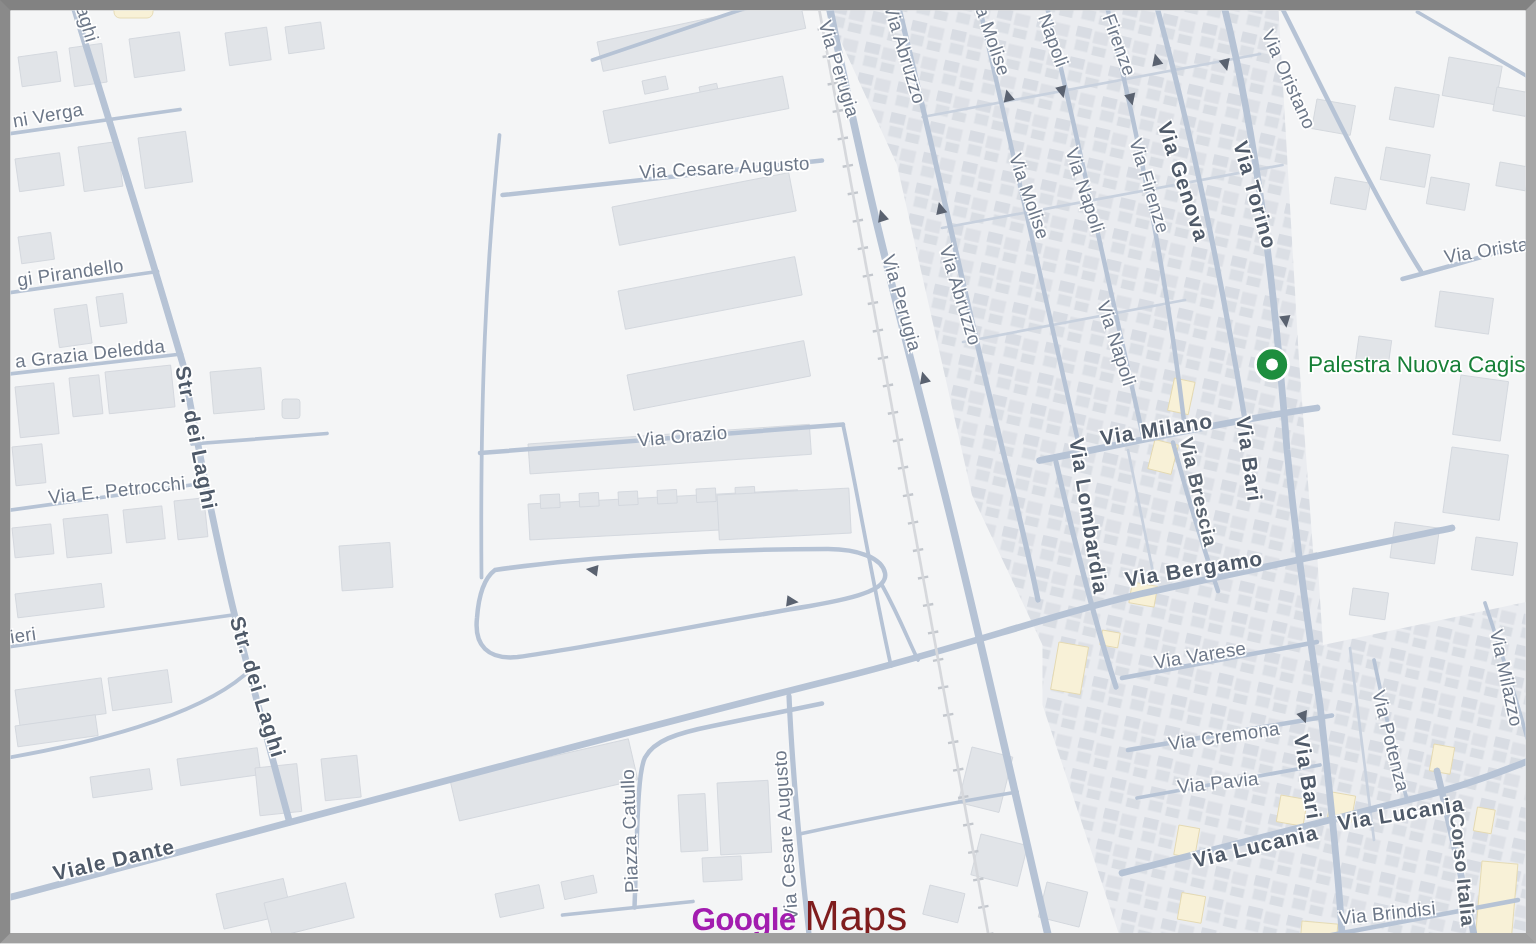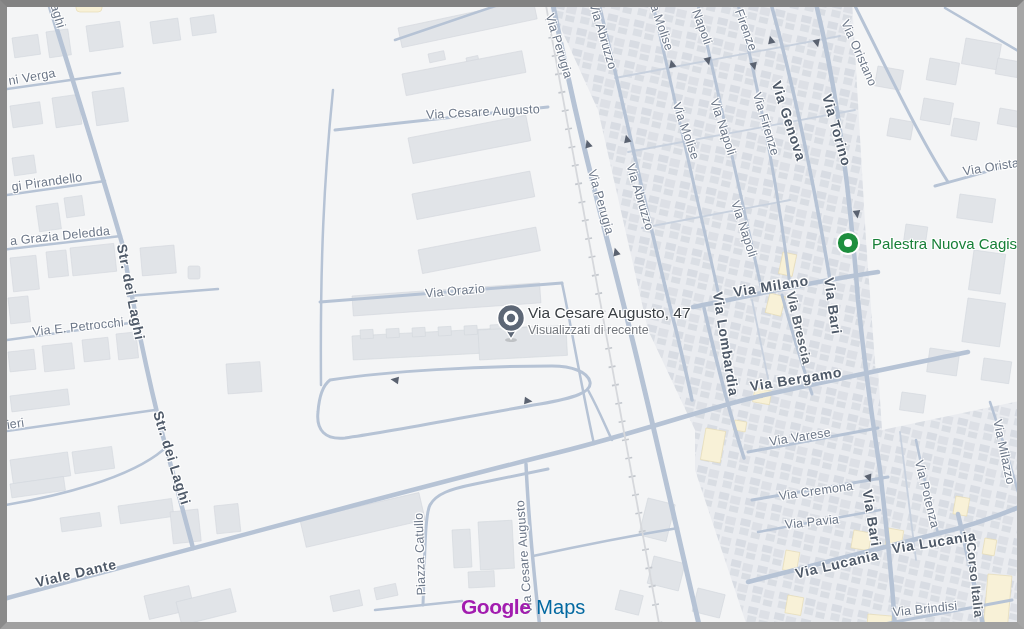--- a/index.html
+++ b/index.html
@@ -27,21 +27,21 @@
     position:absolute;left:39px;top:27px;font-size:12.5px;color:#74787e;white-space:nowrap;
     text-shadow:-1px -1px 0 #fff,1px -1px 0 #fff,-1px 1px 0 #fff,1px 1px 0 #fff,0 0 3px #fff;
   }
   .poi-marker{position:absolute;left:835px;top:230px;width:250px;height:28px;}
   .poi-label{
     position:absolute;left:37px;top:5px;font-size:15px;color:var(--poi-label,#188038);white-space:nowrap;
     text-shadow:-1px -1px 0 #fff,1px -1px 0 #fff,-1px 1px 0 #fff,1px 1px 0 #fff,0 0 3px #fff;
   }
   .watermark{position:absolute;left:461px;top:595px;white-space:nowrap;}
   .wm-google{font-size:21px;font-weight:bold;color:#a21caf;letter-spacing:-.5px;}
-  .wm-maps{font-size:20px;color:#0369a1;margin-left:6px;}
+  .wm-maps{font-size:28px;color:#7f1d1d;margin-left:6px;}
 </style>
 </head>
 <body>
 
 <div id="frame">
  <div id="world">
 
   <svg id="map-svg" width="1024" height="629" viewBox="0 0 1024 629">
     <defs>
       <pattern id="blocks" width="27" height="21" patternUnits="userSpaceOnUse" patternTransform="rotate(13)">
@@ -282,31 +282,20 @@
         <div class="street-label mi" style="left: 812px; top: 522px; transform: translate(-50%, -50%) rotate(-6deg);">Via Pavia</div>
         <div class="street-label mj" style="left: 872px; top: 518px; transform: translate(-50%, -50%) rotate(81deg);">Via Bari</div>
         <div class="street-label mj" style="left: 837px; top: 564px; transform: translate(-50%, -50%) rotate(-13deg);">Via Lucania</div>
         <div class="street-label mj" style="left: 934px; top: 542px; transform: translate(-50%, -50%) rotate(-9deg);">Via Lucania</div>
         <div class="street-label mi" style="left: 927px; top: 494px; transform: translate(-50%, -50%) rotate(76deg);">Via Potenza</div>
         <div class="street-label md" style="left: 975px; top: 580px; transform: translate(-50%, -50%) rotate(84deg);">Corso Italia</div>
         <div class="street-label mi" style="left: 1004px; top: 452px; transform: translate(-50%, -50%) rotate(78deg);">Via Milazzo</div>
         <div class="street-label mi" style="left: 925px; top: 609px; transform: translate(-50%, -50%) rotate(-6deg);">Via Brindisi</div>
       </div>
 
-  <div class="place-marker">
-    <svg width="44" height="48">
-      <ellipse cx="22" cy="44" rx="6" ry="2" fill="rgba(0,0,0,0.15)"></ellipse>
-      <path d="M14,30 L30,30 L22,43 Z" fill="#5d6776" stroke="#ffffff" stroke-width="1.4"></path>
-      <circle cx="22" cy="22" r="13.5" fill="#5d6776" stroke="#ffffff" stroke-width="1.6"></circle>
-      <circle cx="22" cy="22" r="7.5" fill="#ffffff"></circle>
-      <circle cx="22" cy="22" r="4.2" fill="#5d6776"></circle>
-    </svg>
-    <div class="place-title">Via Cesare Augusto, 47</div>
-    <div class="place-subtitle">Visualizzati di recente</div>
-  </div>
 
   <div class="poi-marker">
     <svg width="27" height="27">
       <circle cx="13" cy="13" r="11" style="fill:var(--poi-green,#1e8e3e)" stroke="#ffffff" stroke-width="1.8"></circle>
       <circle cx="13" cy="13" r="4" fill="#ffffff"></circle>
     </svg>
     <div class="poi-label">Palestra Nuova Cagis</div>
   </div>
 
   <div class="watermark">

